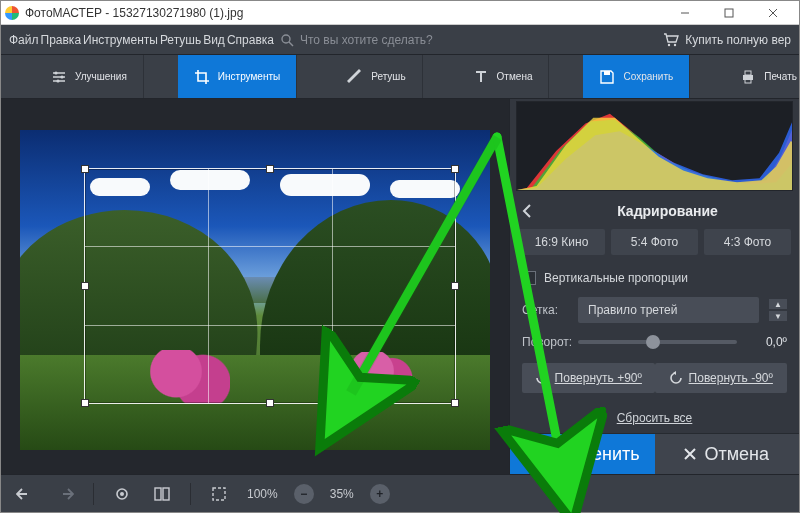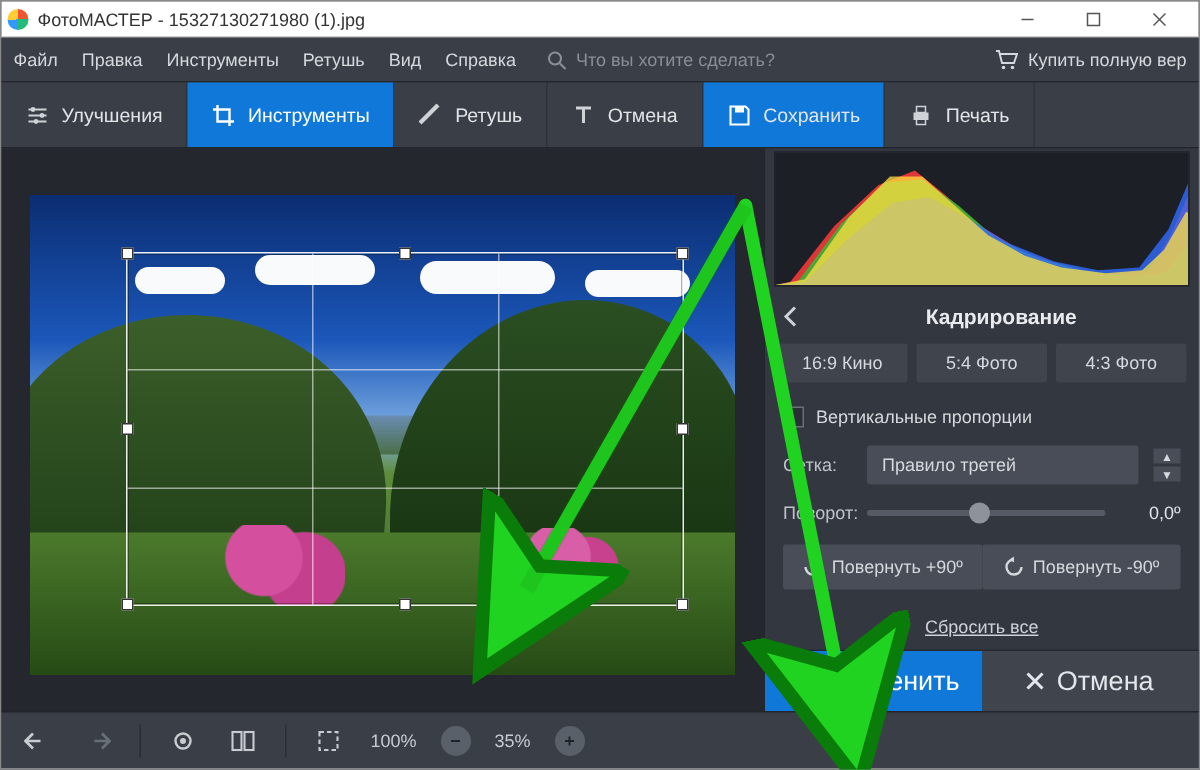--- a/index.html
+++ b/index.html
@@ -5,27 +5,27 @@
   * { box-sizing: border-box; margin: 0; padding: 0; font-family: "Segoe UI", Tahoma, sans-serif; }
   body { width: 800px; height: 513px; background: #fff; overflow: hidden; }
   .window { width: 800px; height: 513px; border: 1px solid #888; background: #2b2f36; display: flex; flex-direction: column; position: relative; }
   
   .titlebar { height: 24px; background: #fff; display: flex; align-items: center; padding: 0 4px; color: #333; font-size: 12px; border-bottom: 1px solid #ccc; }
   .titlebar .logo { width: 14px; height: 14px; border-radius: 50%; background: conic-gradient(#e53 0 90deg,#2b7 90deg 180deg,#39f 180deg 270deg,#fc3 270deg 360deg); margin-right: 6px; }
   .titlebar .spacer { flex: 1; }
   .winbtn { width: 44px; height: 28px; display: flex; align-items: center; justify-content: center; color: #555; cursor: default; }
   .winbtn svg { width:10px;height:10px; }
   
-  .menubar { height: 30px; background: #3a3f47; display: flex; align-items: center; padding: 0 8px; gap: 16px; font-size: 12px; color: #d5d8dc; border-bottom: 1px solid #22252b; }
+  .menubar { height: 30px; background: #3a3f47; display: flex; align-items: center; padding: 0 8px; gap: 2px; font-size: 12px; color: #d5d8dc; border-bottom: 1px solid #22252b; }
   .menubar .menuitem { cursor: default; }
   .menubar .search { display: flex; align-items: center; color: #8a8e96; margin-left: 4px; gap: 6px; }
   .menubar .buybtn { margin-left: auto; display: flex; align-items: center; gap: 6px; color: #d5d8dc; }
   
   .toolbar { height: 44px; background: #3a3f47; display: flex; align-items: stretch; border-bottom: 1px solid #22252b; }
-  .toolbtn { display: flex; align-items: center; gap: 8px; padding: 0 16px; font-size: 13px; color: #e2e4e8; cursor: default; border-right: 1px solid #2d3138; }
+  .toolbtn { display: flex; align-items: center; gap: 8px; padding: 0 16px; font-size: 10px; color: #e2e4e8; cursor: default; border-right: 1px solid #2d3138; margin-left: 34px; }
   .toolbtn.active { background: #0f78d8; color: #fff; }
   .toolbtn.save { background: #0f78d8; }
   .toolbtn .ico { width: 16px; height: 16px; display: flex; align-items: center; justify-content: center; }
   
   .mainrow { flex: 1; display: flex; min-height: 0; }
   .canvaswrap { flex: 1; background: #24272d; display: flex; align-items: center; justify-content: center; position: relative; padding: 16px 12px 10px 12px; }
   .photo { width: 470px; height: 320px; position: relative; background: linear-gradient(#0b2d72 0%, #1b57b9 30%, #7fb0e4 50%, #5f8c3c 58%, #2e5420 100%); overflow: hidden; }
   .hill-left { position:absolute; left:-20px; bottom:60px; width:260px; height:180px; background: linear-gradient(#3b5f2a,#1f3d17); border-radius: 50% 60% 0 0 / 60% 80% 0 0; transform: skewX(-4deg); }
   .hill-right { position:absolute; right:-10px; bottom:50px; width:240px; height:200px; background: linear-gradient(#2b4e22,#15310f); border-radius: 60% 50% 0 0 / 80% 60% 0 0; }
   .distant { position:absolute; left:0; right:0; top:46%; height:26px; background: linear-gradient(#6a8cb3,#4a6f48); }
@@ -54,21 +54,21 @@
   .checkboxrow { display:flex; align-items:center; gap:8px; padding:6px 12px; }
   .chk { width:14px;height:14px;border:1px solid #6a707a;background:#2b2f36; }
   .row { display:flex; align-items:center; gap:10px; padding:6px 12px; }
   .row .lbl { width:46px; color:#bfc3c9; }
   .dropdown { flex:1; background:#484d57; padding:6px 10px; display:flex; align-items:center; justify-content:space-between; border-radius:2px; }
   .spin { width:18px; display:flex; flex-direction:column; gap:2px; }
   .spin div{ height:10px;background:#484d57;display:flex;align-items:center;justify-content:center;font-size:8px;}
   .slider { flex:1; height:4px; background:#555a64; position:relative; border-radius:2px; }
   .slider .thumb { position:absolute; left:47%; top:50%; width:14px;height:14px;border-radius:50%;background:#8d929b; transform:translate(-50%,-50%); }
   .deg { width:40px; text-align:right; color:#dfe2e6; }
-  .rotates { display:flex; gap:0; padding:8px 12px; }
+  .rotates { display:flex; gap:0; padding:8px 12px;text-decoration:underline; }
   .rotbtn { flex:1; background:#484d57; padding:8px 4px; display:flex; align-items:center; justify-content:center; gap:6px; border-radius:2px; font-size:12px;}
   .reset { text-align:center; padding:10px 0 8px 0; text-decoration: underline; color:#cfd3d8; }
   .actions { margin-top:auto; display:flex; border-top:1px solid #262a30; }
   .actbtn { flex:1; display:flex; align-items:center; justify-content:center; gap:8px; height:40px; font-size:18px; }
   .apply { background:#0f78d8; color:#fff; }
   .cancel { background:#3f444d; color:#e3e6ea; }
   
   .arrows { position:absolute; left:0; top:0; right:0; bottom:0; pointer-events:none; }
 </style>
 </head>

